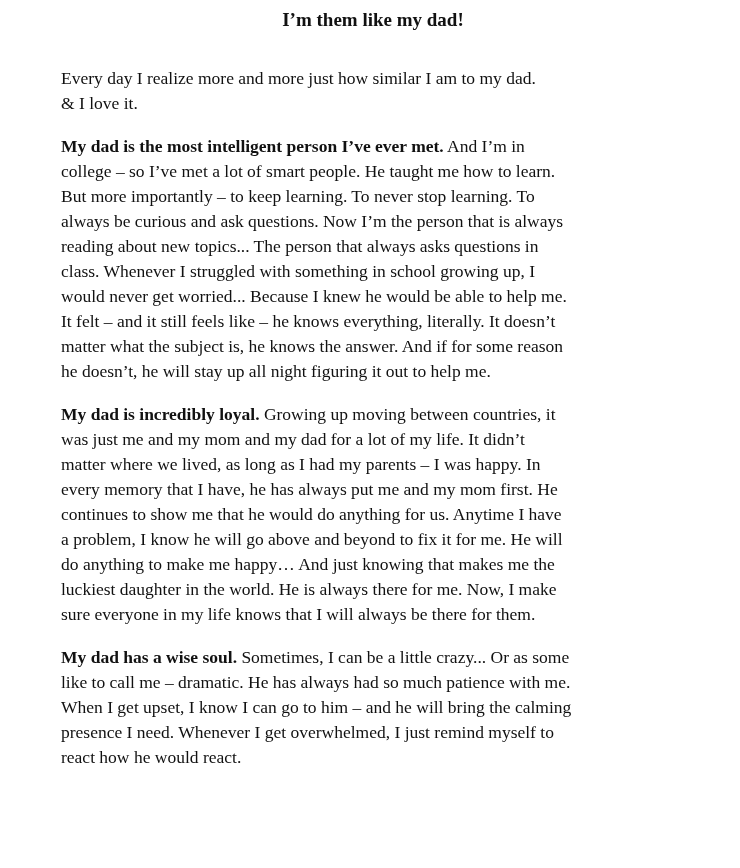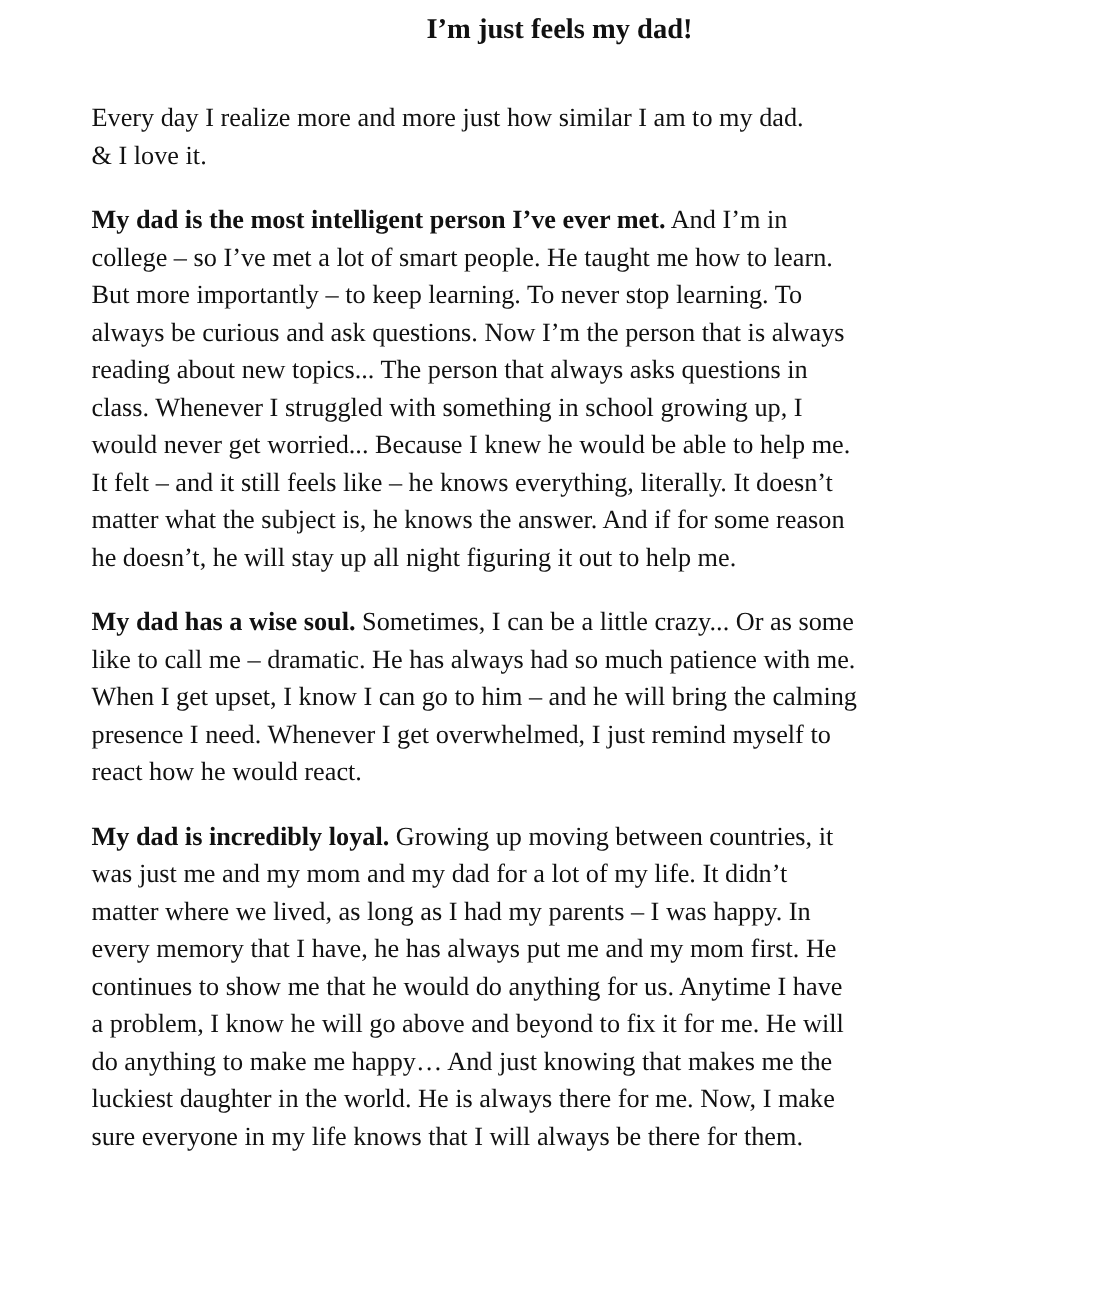--- a/index.html
+++ b/index.html
@@ -38,45 +38,45 @@
   }
   .para .lead {
     font-weight: bold;
     margin-top: 22px;
   }
 </style>
 </head>
 <body>
 
 <div class="page">
-  <h1 class="title">I’m just feels my dad!</h1>
+  <h1 class="title">I’m them like my dad!</h1>
 
 
   <p class="para"><strong class="lead"></strong><span>Every day I realize more and more just how similar I am to my dad.
 &amp; I love it.</span></p>
 
   <p class="para"><strong class="lead">My dad is the most intelligent person I’ve ever met.</strong><span> And I’m in
 college – so I’ve met a lot of smart people. He taught me how to learn.
 But more importantly – to keep learning. To never stop learning. To
 always be curious and ask questions. Now I’m the person that is always
 reading about new topics... The person that always asks questions in
 class. Whenever I struggled with something in school growing up, I
 would never get worried... Because I knew he would be able to help me.
 It felt – and it still feels like – he knows everything, literally. It doesn’t
 matter what the subject is, he knows the answer. And if for some reason
 he doesn’t, he will stay up all night figuring it out to help me.</span></p>
 
-  <p class="para"><strong class="lead">My dad has a wise soul.</strong><span> Sometimes, I can be a little crazy... Or as some
-like to call me – dramatic. He has always had so much patience with me.
-When I get upset, I know I can go to him – and he will bring the calming
-presence I need. Whenever I get overwhelmed, I just remind myself to
-react how he would react.</span></p>
-
   <p class="para"><strong class="lead">My dad is incredibly loyal.</strong><span> Growing up moving between countries, it
 was just me and my mom and my dad for a lot of my life. It didn’t
 matter where we lived, as long as I had my parents – I was happy. In
 every memory that I have, he has always put me and my mom first. He
 continues to show me that he would do anything for us. Anytime I have
 a problem, I know he will go above and beyond to fix it for me. He will
 do anything to make me happy… And just knowing that makes me the
 luckiest daughter in the world. He is always there for me. Now, I make
 sure everyone in my life knows that I will always be there for them.</span></p>
+
+  <p class="para"><strong class="lead">My dad has a wise soul.</strong><span> Sometimes, I can be a little crazy... Or as some
+like to call me – dramatic. He has always had so much patience with me.
+When I get upset, I know I can go to him – and he will bring the calming
+presence I need. Whenever I get overwhelmed, I just remind myself to
+react how he would react.</span></p>
 </div>
 
 </body></html>

